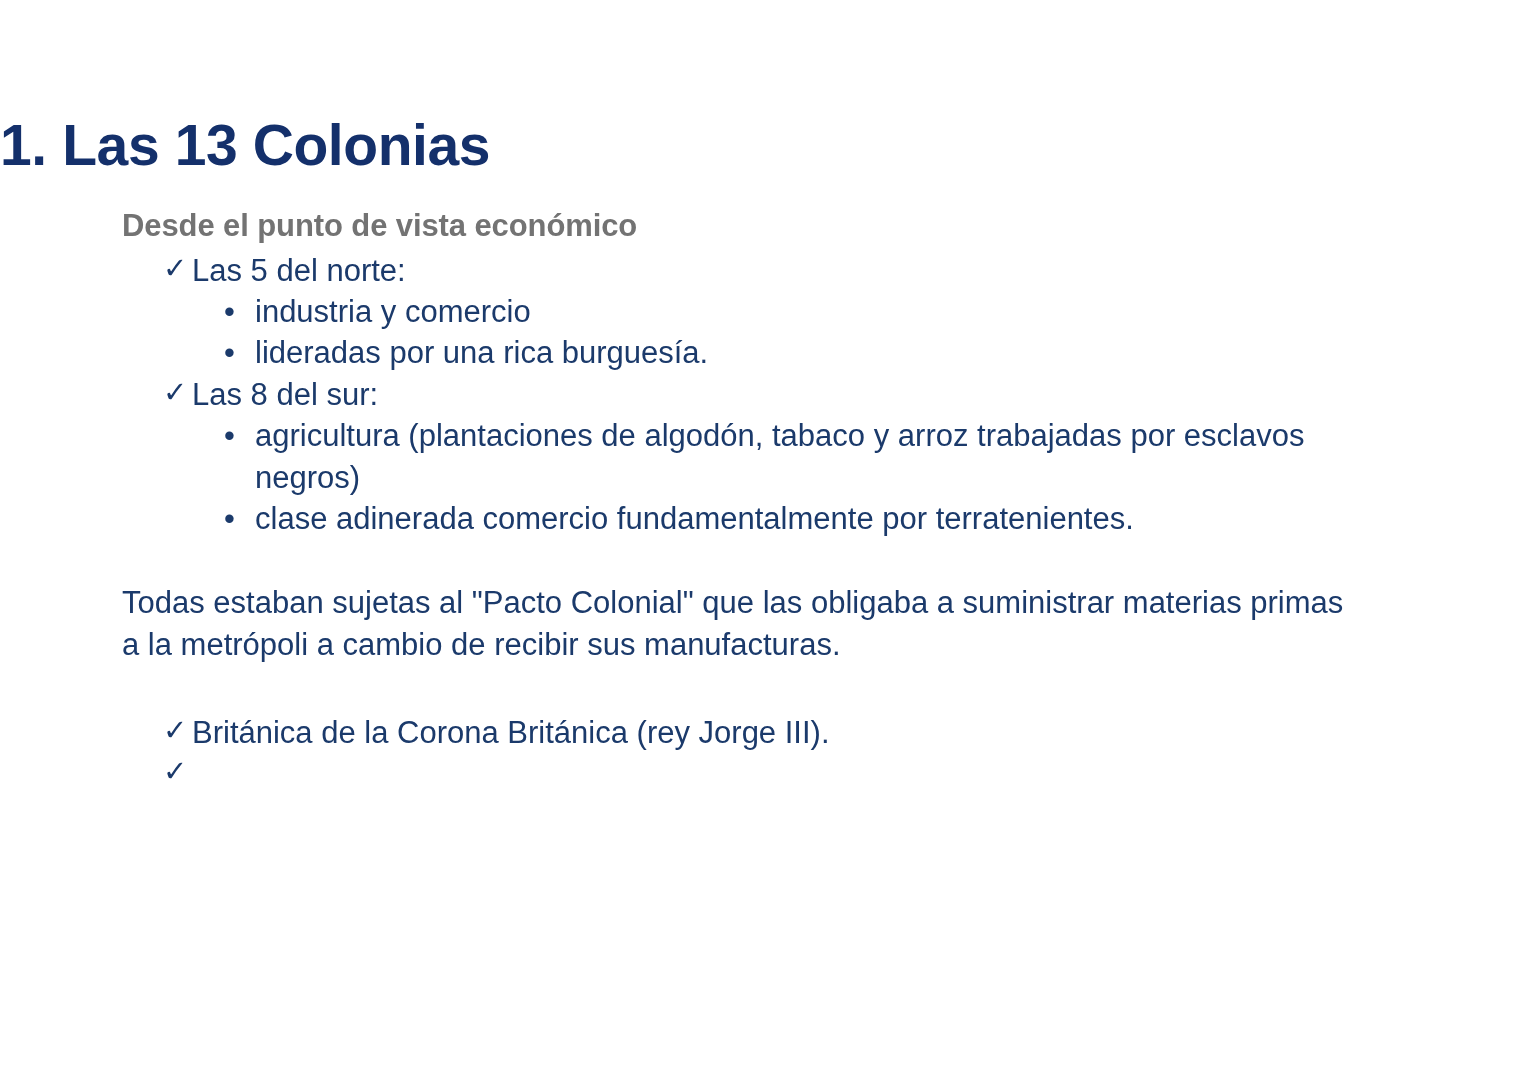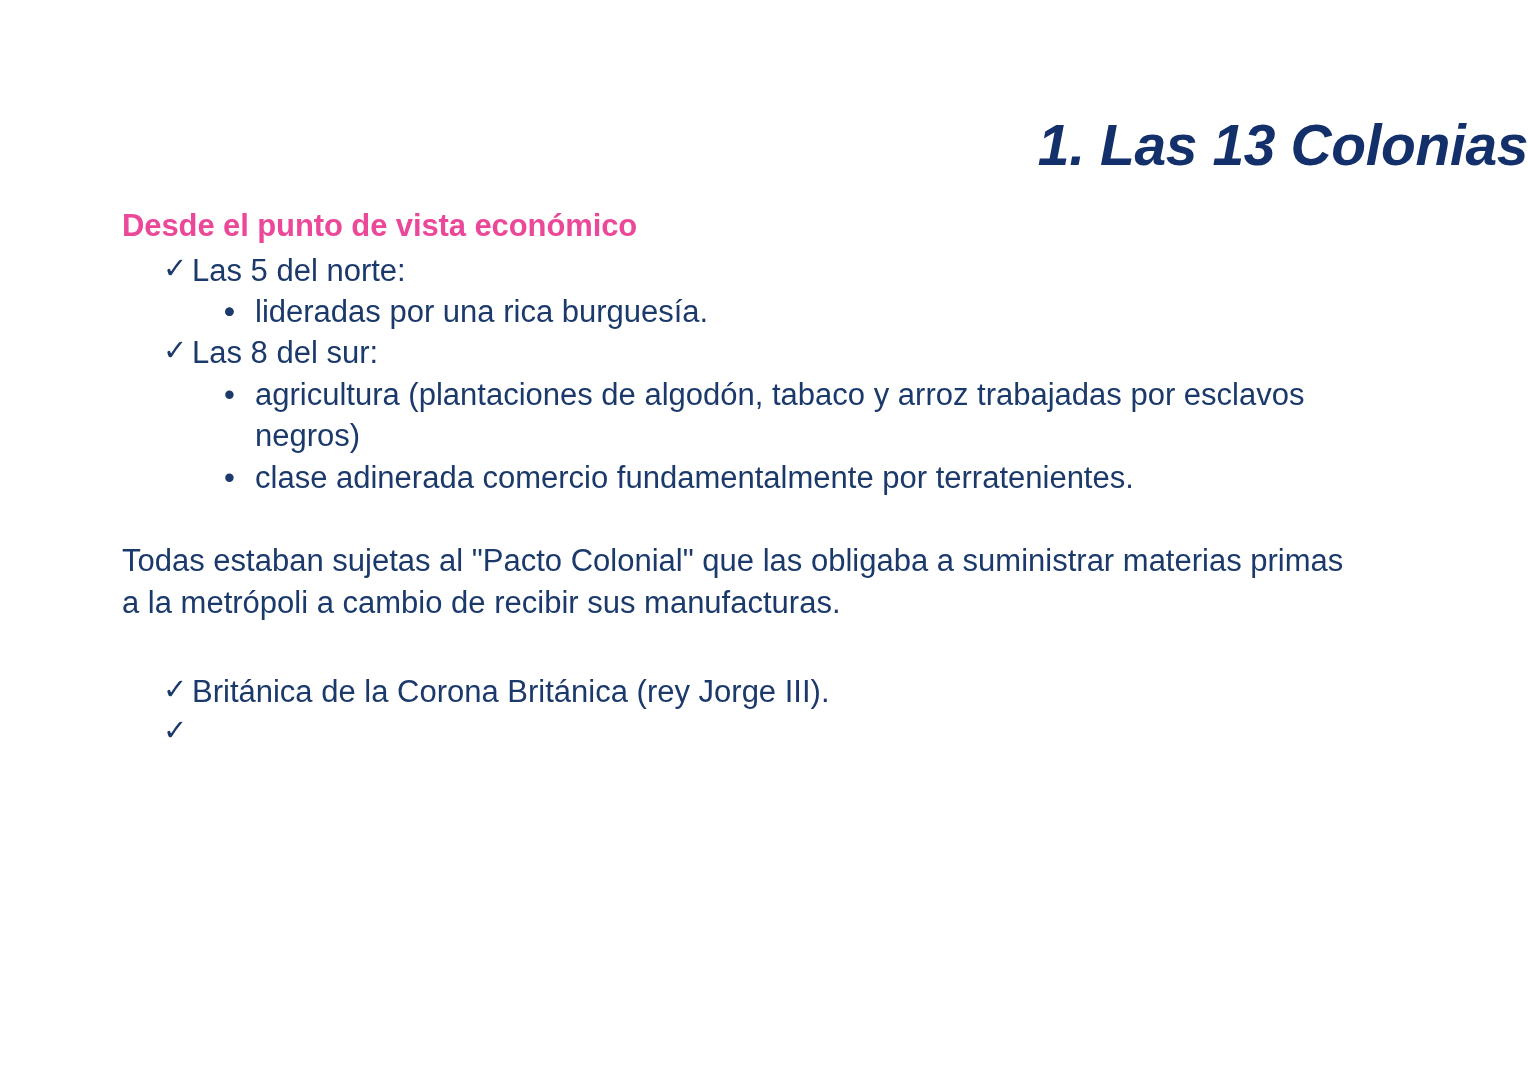--- a/index.html
+++ b/index.html
@@ -22,41 +22,40 @@
     background: #ffffff;
     box-sizing: border-box;
   }
 
   
   .slide-title {
     position: absolute;
     top: 78px;
     left: 0;
     width: 1528px;
-    text-align: right;
+    text-align: left;
     font-size: 57px;
     font-weight: bold;
     letter-spacing: -0.4px;
     color: #14306b;
     line-height: 1.05;
-    font-style: italic;
   }
 
   
   .body-area {
     position: absolute;
     top: 206px;
     left: 122px;
     width: 1260px;
   }
 
   .section-heading {
     font-size: 31px;
     font-weight: bold;
-    color: #ec4899;
+    color: #737373;
     line-height: 1.28;
     margin: 0 0 4px 0;
     letter-spacing: -0.1px;
   }
 
   
   ul.check-list {
     list-style: none;
     margin: 0;
     padding: 0 0 0 41px;
@@ -129,20 +128,21 @@
 
       <ul class="check-list">
 
         <li class="check-item">
           <span class="check-mark">✓</span>
           <span class="check-text">Las 5 del norte:</span>
 
           <ul class="dot-list">
             <li class="dot-item">
               <span class="dot-mark">•</span>
+              <span>industria y comercio</span>
             </li>
             <li class="dot-item">
               <span class="dot-mark">•</span>
               <span>lideradas por una rica burguesía.</span>
             </li>
           </ul>
         </li>
 
         <li class="check-item">
           <span class="check-mark">✓</span>

